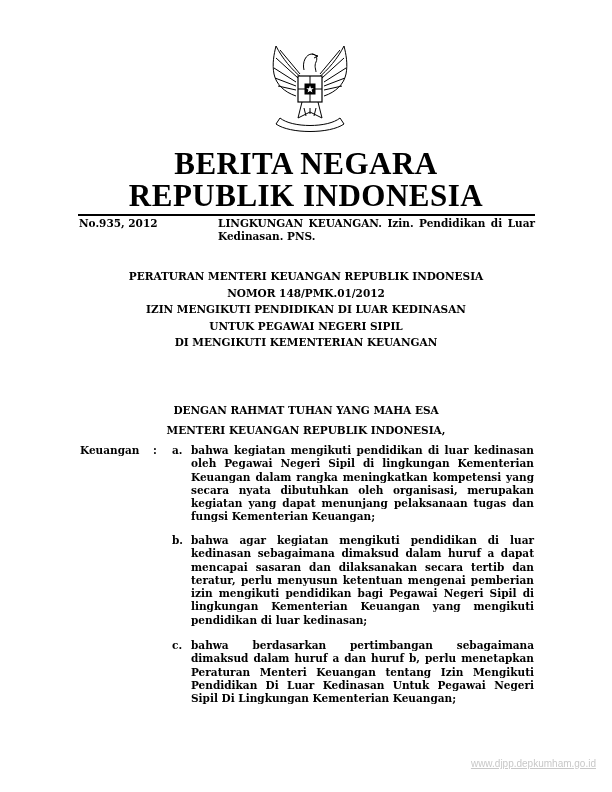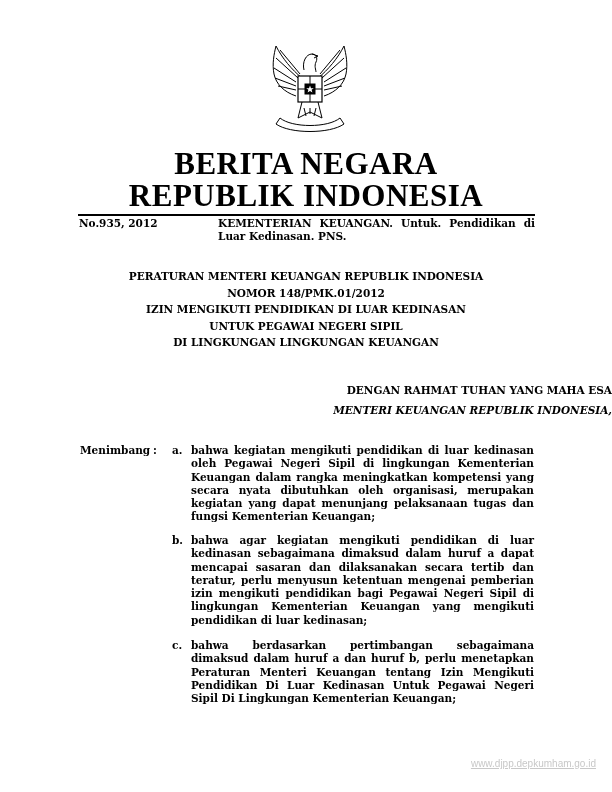--- a/index.html
+++ b/index.html
@@ -52,36 +52,36 @@
       <path d="M18 78 C30 88,66 88,78 78 L82 84 C68 94,28 94,14 84 Z"></path>
     </g>
     <polygon points="48,45.5 49,48.2 51.8,48.2 49.6,49.8 50.4,52.5 48,50.9 45.6,52.5 46.4,49.8 44.2,48.2 47,48.2" fill="#fff"></polygon>
   </svg>
 </div>
 
 <div class="title title1">BERITA NEGARA</div>
 <div class="title title2">REPUBLIK INDONESIA</div>
 <div class="rule"></div>
 <div class="no">No.935, 2012</div>
-<div class="subject">KEMENTERIAN KEUANGAN. Untuk. Pendidikan di Luar Kedinasan. PNS.</div>
+<div class="subject">LINGKUNGAN KEUANGAN. Izin. Pendidikan di Luar Kedinasan. PNS.</div>
 
 <div class="center-block" style="top:268px;">
   <div class="cb">PERATURAN MENTERI KEUANGAN REPUBLIK INDONESIA</div>
   <div class="cb">NOMOR 148/PMK.01/2012</div>
   <div class="cb">IZIN MENGIKUTI PENDIDIKAN DI LUAR KEDINASAN</div>
   <div class="cb">UNTUK PEGAWAI NEGERI SIPIL</div>
-  <div class="cb">DI LINGKUNGAN LINGKUNGAN KEUANGAN</div>
+  <div class="cb">DI MENGIKUTI KEMENTERIAN KEUANGAN</div>
 </div>
 
-<div class="center-block" style="top:380px;text-align:right;">
+<div class="center-block" style="top:400px;">
   <div style="line-height:20px;">DENGAN RAHMAT TUHAN YANG MAHA ESA</div>
-  <div style="line-height:20px;font-style:italic;">MENTERI KEUANGAN REPUBLIK INDONESIA,</div>
+  <div style="line-height:20px;">MENTERI KEUANGAN REPUBLIK INDONESIA,</div>
 </div>
 
-<div class="menimbang">Menimbang</div>
+<div class="menimbang">Keuangan</div>
 <div class="colon">:</div>
 
 <div class="item" style="top:444px;">
   <span class="letter">a.</span>
   <div class="text">bahwa kegiatan mengikuti pendidikan di luar kedinasan oleh Pegawai Negeri Sipil di lingkungan Kementerian Keuangan dalam rangka meningkatkan kompetensi yang secara nyata dibutuhkan oleh organisasi, merupakan kegiatan yang dapat menunjang pelaksanaan tugas dan fungsi Kementerian Keuangan;</div>
 </div>
 
 <div class="item" style="top:534px;">
   <span class="letter">b.</span>
   <div class="text">bahwa agar kegiatan mengikuti pendidikan di luar kedinasan sebagaimana dimaksud dalam huruf a dapat mencapai sasaran dan dilaksanakan secara tertib dan teratur, perlu menyusun ketentuan mengenai pemberian izin mengikuti pendidikan bagi Pegawai Negeri Sipil di lingkungan Kementerian Keuangan yang mengikuti pendidikan di luar kedinasan;</div>

